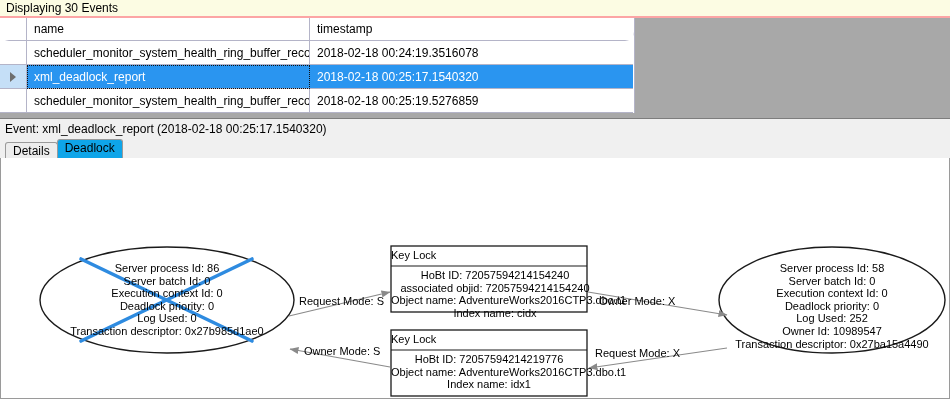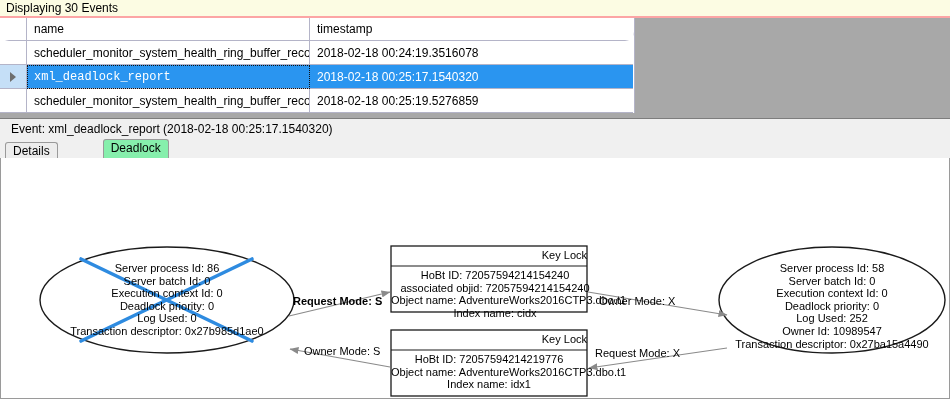--- a/index.html
+++ b/index.html
@@ -98,68 +98,66 @@
   .grid-row.selected .cell-rowhdr { background: #C5DFF7; }
   .grid-row.selected .cell-name,
   .grid-row.selected .cell-ts {
     background: #2A95F0;
     color: #ffffff;
   }
   .grid-row.selected .cell-name {
     outline: 1px dotted #111111;
     outline-offset: -1px;
     border-right-color: #2A95F0;
-    font-family: Liberation Mono, monospace;
   }
   .row-arrow {
     width: 0; height: 0;
     border-left: 6px solid #6E6E6E;
     border-top: 5px solid transparent;
     border-bottom: 5px solid transparent;
   }
 
   
   #event-title {
     height: 20px;
     display: flex;
     align-items: center;
-    padding-left: 11px;
+    padding-left: 5px;
     box-sizing: border-box;
     background: #F0F0F0;
     font-size: 12px;
   }
 
   
   #tabstrip {
     height: 19px;
     position: relative;
     background: #F0F0F0;
     padding-left: 5px;
     box-sizing: border-box;
     display: flex;
     align-items: flex-end;
-    gap: 46px;
   }
   .tab {
     height: 17px;
     line-height: 16px;
     padding: 0 7px;
     box-sizing: border-box;
     border: 1px solid #9A9A9A;
     border-bottom: none;
     background: #EDEDED;
     border-radius: 3px 3px 0 0;
     font-size: 12px;
     position: relative;
     top: 1px;
   }
   .tab.active {
     height: 19px;
     line-height: 17px;
-    background: #86efac;
+    background: #0ea5e9;
     border-color: #9A9A9A;
     top: 0px;
     z-index: 2;
     margin-left: -1px;
   }
 
   
   #canvas {
     position: relative;
     height: 241px;
@@ -184,21 +182,21 @@
   }
   .edge-label {
     position: absolute;
     font-size: 11px;
     color: #000000;
     white-space: nowrap;
     background: transparent;
   }
   .locktitle {
     position: absolute;
-    text-align: right;
+    text-align: left;
     font-size: 11px;
   }
 </style>
 </head>
 <body>
 
 <div id="banner">
   <span>Displaying 30 Events</span>
 </div>
 
@@ -315,18 +313,18 @@
     <div>Index name: cidx</div>
   </div>
 
   <div class="locktitle" style="left:390px; top:175px; width:196px;">Key Lock</div>
   <div class="node-text" style="left:390px; top:195px; width:196px;">
     <div>HoBt ID: 72057594214219776</div>
     <div>Object name: AdventureWorks2016CTP3.dbo.t1</div>
     <div>Index name: idx1</div>
   </div>
 
-  <div class="edge-label" style="left:292px; top:137px;font-weight:bold;">Request Mode: S</div>
+  <div class="edge-label" style="left:298px; top:137px;">Request Mode: S</div>
   <div class="edge-label" style="left:598px; top:137px;">Owner Mode: X</div>
   <div class="edge-label" style="left:303px; top:187px;">Owner Mode: S</div>
   <div class="edge-label" style="left:594px; top:189px;">Request Mode: X</div>
 
 </div>
 
 </body></html>

